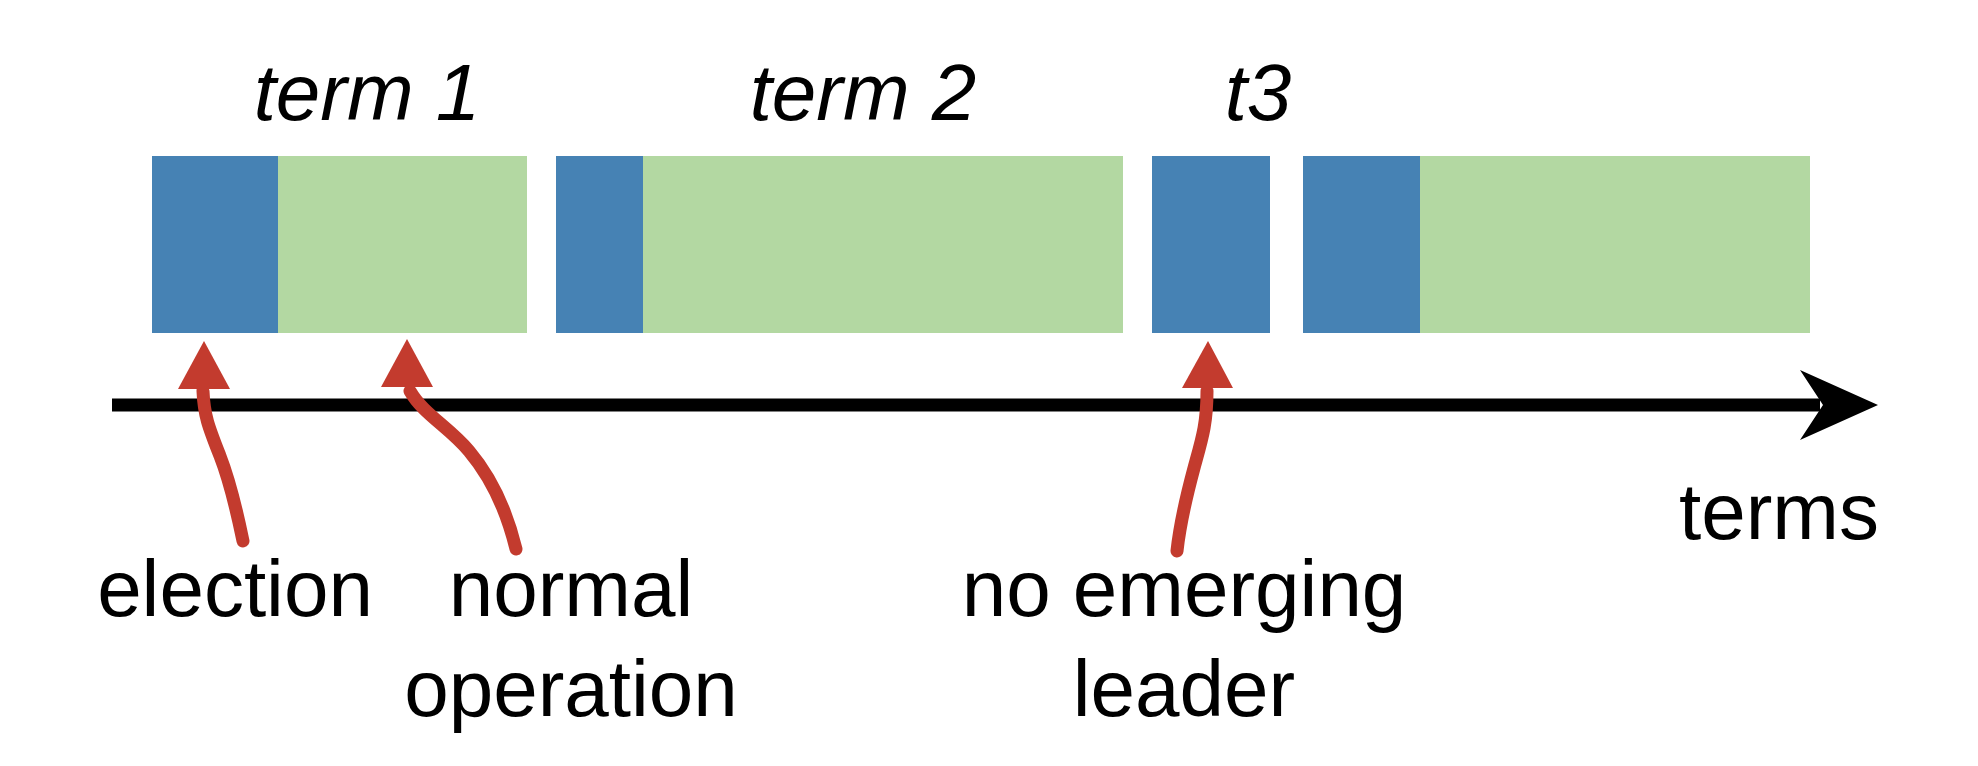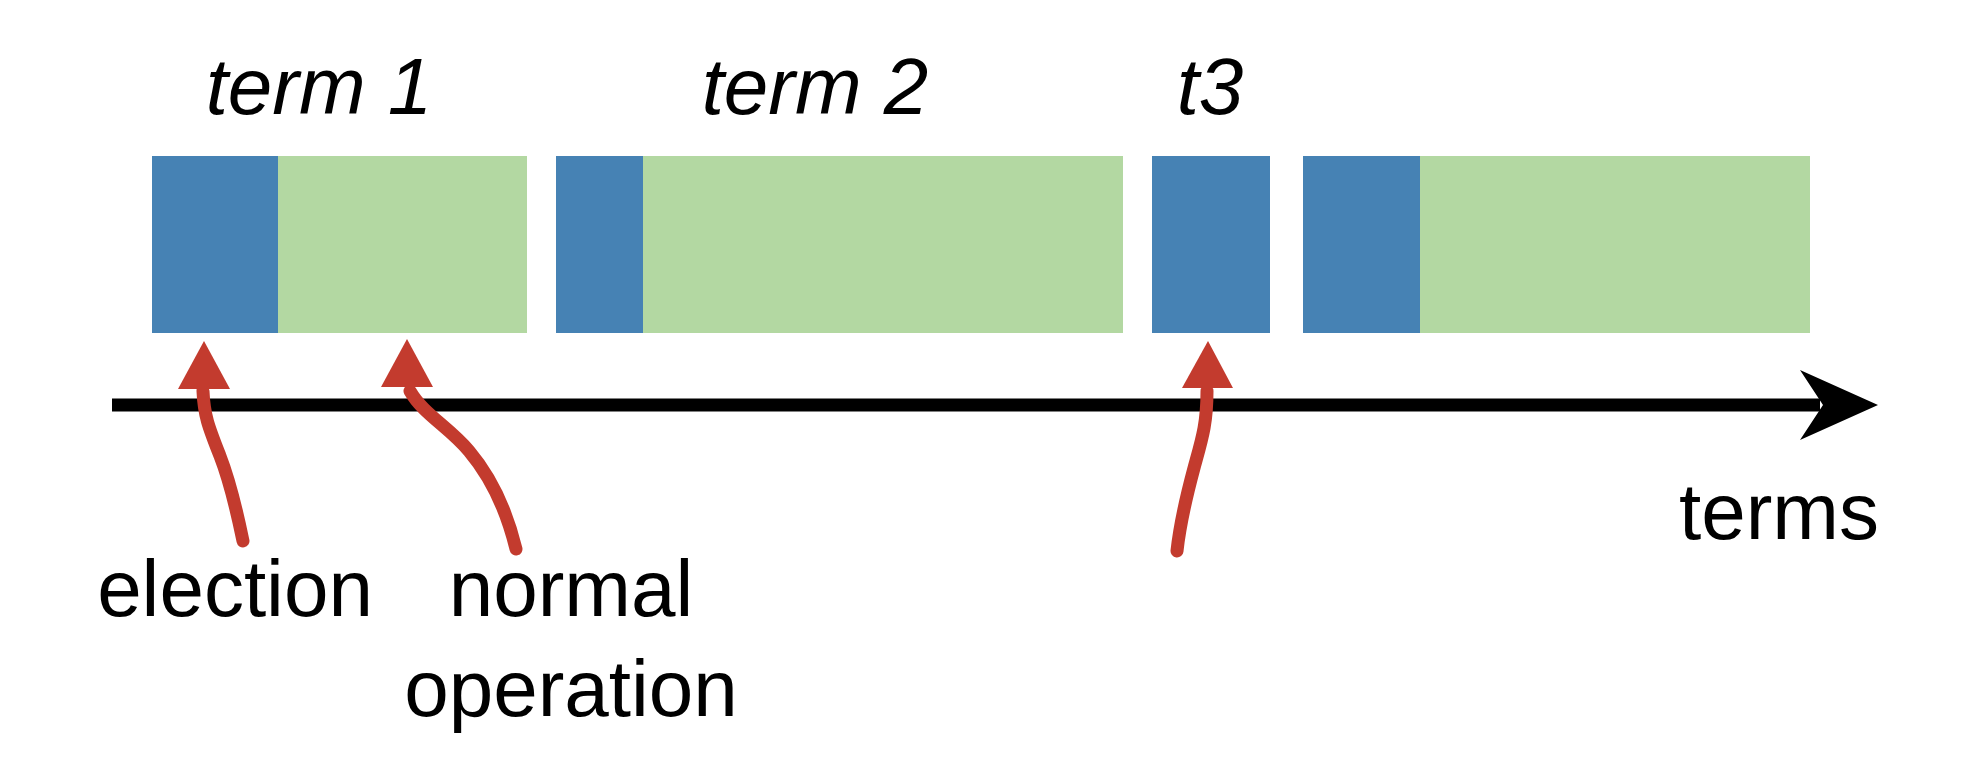--- a/index.html
+++ b/index.html
@@ -8,23 +8,23 @@
     width:1978px;height:766px;
     background:#ffffff;
     overflow:hidden;
     font-family:"Liberation Sans","DejaVu Sans",sans-serif;
     color:#000;
   }
   .bar{position:absolute;top:156px;height:177px;}
   .bar.blue{background:var(--election-blue,#4682B4);}
   .bar.green{background:var(--normal-green,#B3D8A2);}
   .term-label{
-    position:absolute;top:37px;
+    position:absolute;top:43px;
     font-size:80px;line-height:100px;font-style:italic;
-    white-space:nowrap;transform:translateX(-50%);
+    white-space:nowrap;transform:translateX(-50%);margin-left:48px;
   }
   .callout-label{
     position:absolute;top:539px;
     font-size:80px;line-height:100px;
     text-align:center;white-space:nowrap;transform:translateX(-50%);
   }
   .axis-label{
     position:absolute;top:462px;
     font-size:80px;line-height:100px;
     white-space:nowrap;transform:translateX(-50%);margin-left:22px;
@@ -71,14 +71,18 @@
 
   <div class="callout-label" style="left:571px;">
     <span>normal</span><br>
     <span>operation</span>
   </div>
 
   <div class="callout-label" style="left:235px;">
     <span>election</span>
   </div>
 
+  <div class="callout-label" style="left:1184px;">
+    <span>no emerging</span><br>
+    <span>leader</span>
+  </div>
 
 </div>
 
 </body></html>

